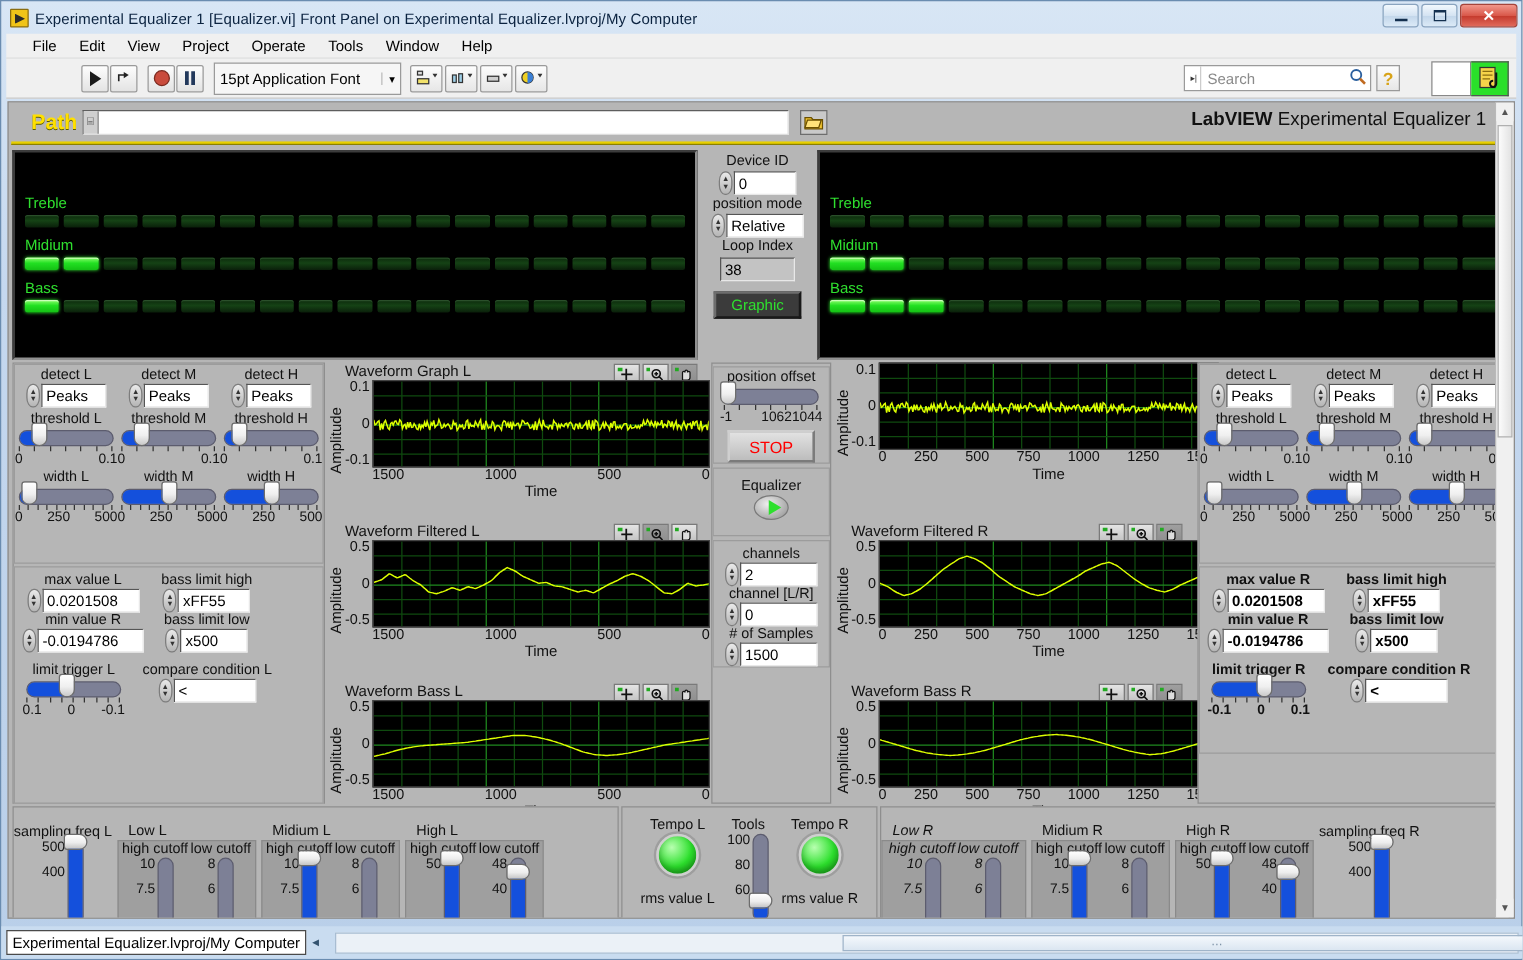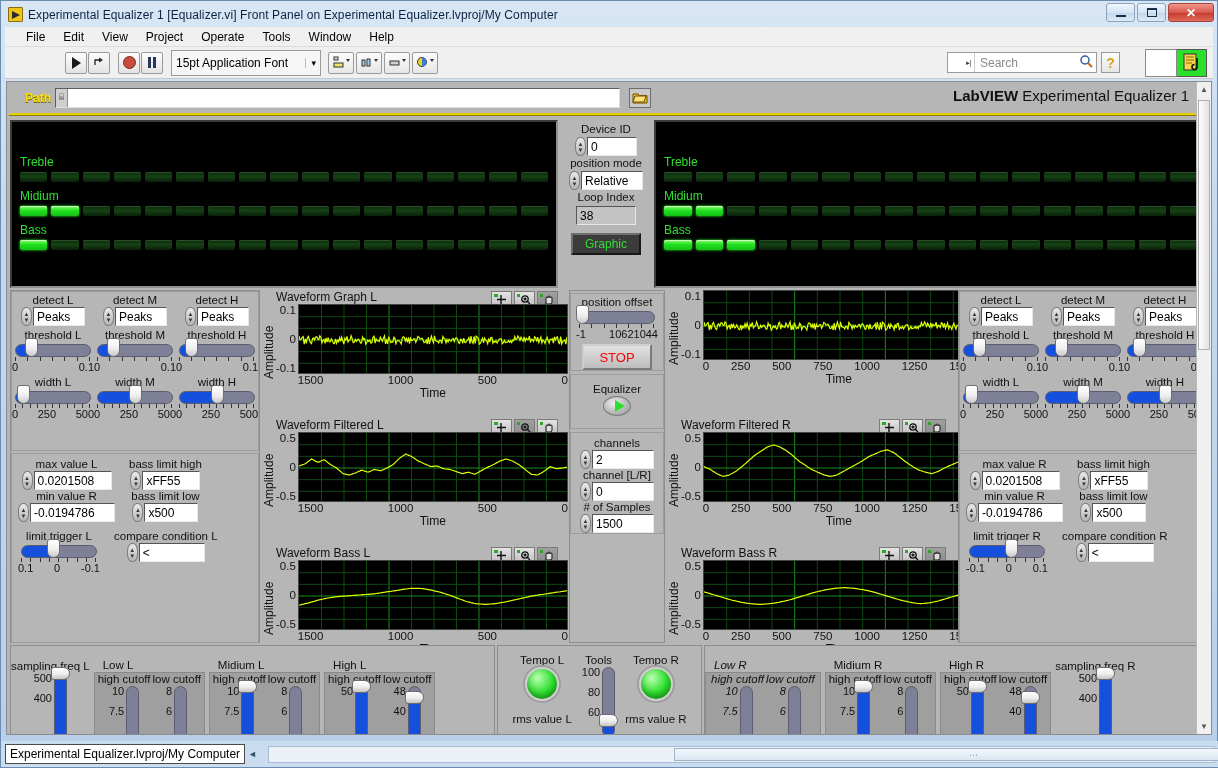--- a/index.html
+++ b/index.html
@@ -51,39 +51,39 @@
   .circ { width:13px;height:13px;border-radius:50%;background:#c94b3c;border:1px solid #7a2a1f;}
   .pausebars{display:flex;gap:2px;} .pausebars i{width:3px;height:11px;background:#23395c;display:block;}
   #fontsel { height:22px; min-width:150px; border:1px solid #9a9a9a; background:#f6f6f6;
              display:flex;align-items:center;font-size:12px;color:#000;padding:12px 4px; margin-right:7px;}
   #fontsel .dv{ margin-left:auto; border-left:1px solid #bbb; padding-left:5px; font-size:9px;}
   .alignbtn{width:26px;height:22px;border:1px solid #9a9a9a;background:linear-gradient(to bottom,#fdfdfd,#e6e6e6);
             margin-right:2px;display:flex;align-items:center;justify-content:center;border-radius:2px;}
   .alignbtn svg{display:block;}
   #searchbox { position:absolute; right:116px; top:5px; width:150px; height:21px;
                border:1px solid #9a9a9a; background:#fff; display:flex; align-items:center;
-               font-size:12px; color:#8a8a8a; padding-left:16px;}
+               font-size:12px; color:#8a8a8a; padding-left:2px;}
   #searchbox .sdrop{width:11px;height:19px;border-right:1px solid #ccc;display:flex;
                align-items:center;justify-content:center;font-size:7px;color:#333;}
   #searchbox .sph{padding-left:5px;}
   #searchbox .mag{margin-left:auto;margin-right:3px;font-size:12px;color:#3a6ea5;}
   #helpq { position:absolute; right:93px; top:5px; width:19px;height:21px;border:1px solid #9a9a9a;
            background:linear-gradient(to bottom,#fdfdfd,#e6e6e6); display:flex;align-items:center;
            justify-content:center; color:#d8a318;font-weight:bold;font-size:14px;}
   #vi-icons{position:absolute;right:6px;top:2px;display:flex;}
   #vi-white{width:32px;height:28px;background:#fff;border:1px solid #888;}
   #vi-green{width:30px;height:28px;background:#2ae02a;border:1px solid #555;border-left:none;
             display:flex;align-items:center;justify-content:center;}
 
   
   #panel { position:absolute; left:5px; top:80px; right:5px; bottom:32px;
            background:#b6b6b6; border:1px solid #8c8c8c; overflow:hidden;}
   #pathrow { height:31px; background:#b6b6b6; display:flex; align-items:center;
              padding:0 4px 0 18px; position:relative; }
-  #pathrow .plabel{ font-size:12px;font-weight:bold;color:#ffe000; margin-right:4px;
+  #pathrow .plabel{ font-size:17px;font-weight:bold;color:#ffe000; margin-right:4px;
         text-shadow:0 1px 0 #5a5a00;}
   #pathfield { flex:0 0 auto; width:565px; height:20px; background:#fff; border:1px solid #5e5e5e;
                border-right-color:#ddd;border-bottom-color:#ddd; display:flex; align-items:center; }
   #pathfield .pg{ width:12px; height:18px; background:#cfcfcf; border-right:1px solid #8c8c8c;
             font-size:9px; display:flex;align-items:center;justify-content:center;color:#333;}
   #folderbtn { width:22px;height:20px; margin-left:9px; background:#c9c9c9;border:1px solid #6d6d6d;
                display:flex;align-items:center;justify-content:center;}
   #lvtitle { position:absolute; right:22px; top:5px; font-size:15px; color:#111; white-space:nowrap;}
   #lvtitle b{font-weight:bold;}
   #yellowline { height:3px; background:#e8d000; margin:0 2px; border-bottom:1px solid #8a8000;}
@@ -1365,21 +1365,21 @@
                   </div>
                 </div>
                 <div class="tlabels">
                   <span>0</span>
                   <span>250</span>
                   <span>500</span>
                 </div>
               </div>
             </div>
           </div>
-        <div class="subcluster" style="height: 190px; margin-top: 2px; padding: 4px 6px;" id="values-right">
+        <div class="subcluster" style="height: 150px; margin-top: 2px; padding: 4px 6px; font-weight: bold;" id="values-right">
             <div style="display: flex; gap: 14px;">
               <div style="display: flex; flex-direction: column; align-items: center;">
                 <div class="clab">max value R</div>
                 <div class="numbox">
                   <div class="spin">
                     <span>▲</span>
                     <span>▼</span>
                   </div>
                   <div class="nfield" style="width: 78px;">0.0201508</div>
                 </div>

